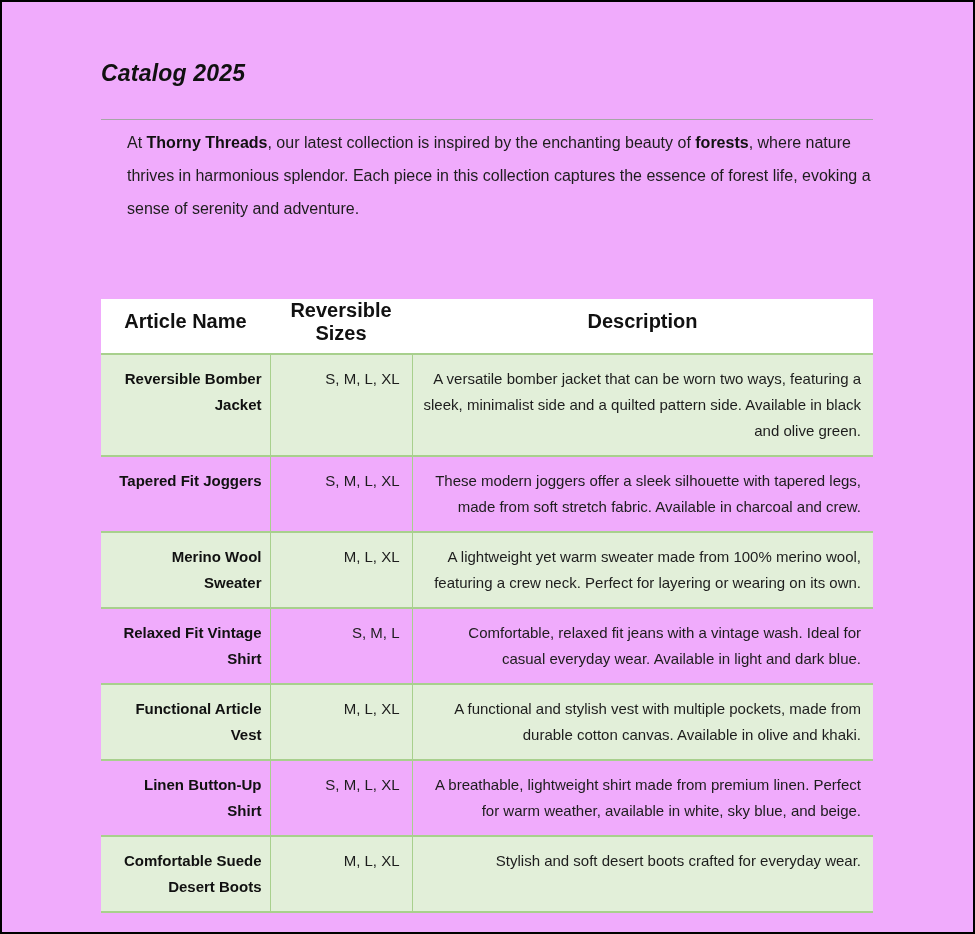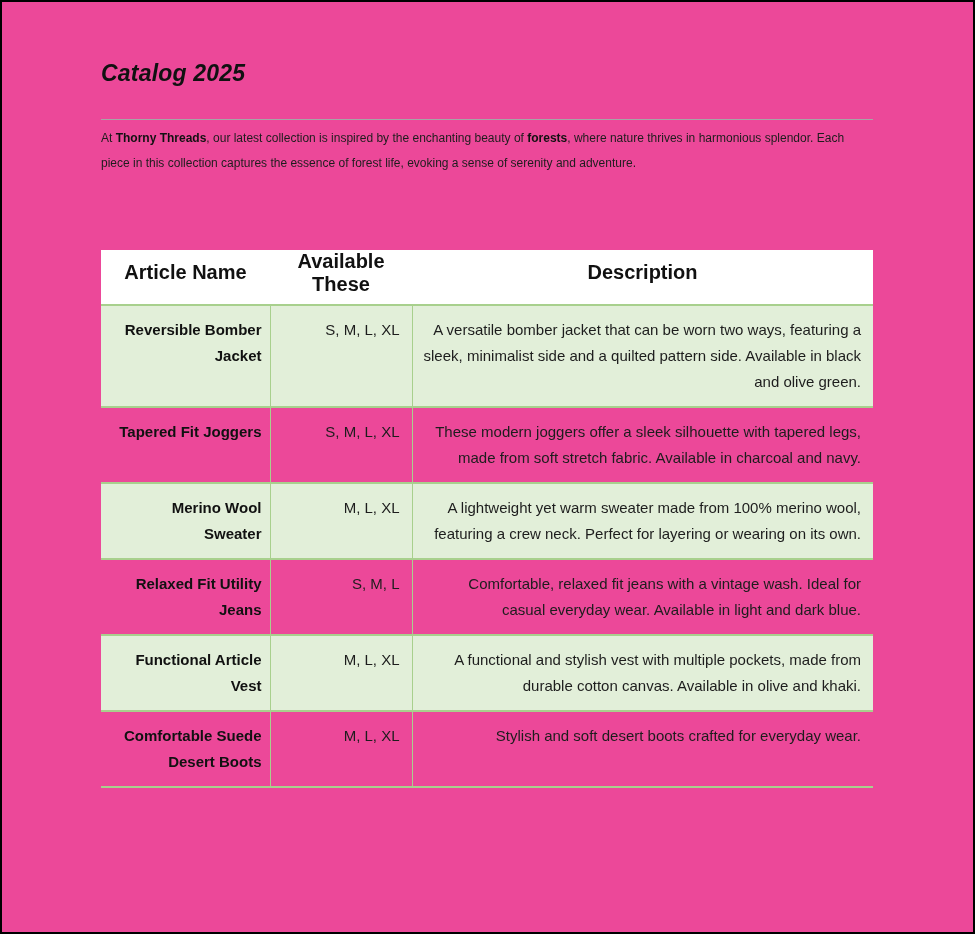--- a/index.html
+++ b/index.html
@@ -5,43 +5,44 @@
   * { margin: 0; padding: 0; box-sizing: border-box; }
   html, body { background: #ffffff; }
   body {
     font-family: "Liberation Sans", sans-serif;
     color: #1d1d1d;
   }
   .page-frame {
     width: 975px;
     height: 934px;
     border: 2px solid #000000;
-    background: #ec4899;
+    background: #f0abfc;
     overflow: hidden;
   }
   .content {
     padding: 58px 100px 0 99px;
   }
   .doc-title {
     font-size: 23px;
     font-weight: bold;
     font-style: italic;
     color: #111111;
     letter-spacing: 0.2px;
     line-height: 1.2;
   }
   .title-rule {
     border: none;
     border-top: 1px solid #a6a6a6;
     margin: 31px 0 6px 0;
   }
   .intro {
-    font-size: 12px;
-    line-height: 25px;
+    font-size: 16px;
+    line-height: 33px;
     color: #1d1d1d;
+    margin-left: 26px;
   }
   .intro b { color: #111111; }
   table.catalog {
     margin-top: 74px;
     width: 100%;
     border-collapse: collapse;
     table-layout: fixed;
     font-size: 15px;
   }
   col.c-name  { width: 169px; }
@@ -92,49 +93,54 @@
 
     <table class="catalog">
       <colgroup>
         <col class="c-name">
         <col class="c-sizes">
         <col class="c-desc">
       </colgroup>
       <thead>
         <tr>
           <th>Article Name</th>
-          <th>Available These</th>
+          <th>Reversible Sizes</th>
           <th>Description</th>
         </tr>
       </thead>
       <tbody>
           <tr>
     <td class="cell-name">Reversible Bomber Jacket</td>
     <td class="cell-sizes">S, M, L, XL</td>
     <td class="cell-desc">A versatile bomber jacket that can be worn two ways, featuring a sleek, minimalist side and a quilted pattern side. Available in black and olive green.</td>
   </tr>
           <tr>
     <td class="cell-name">Tapered Fit Joggers</td>
     <td class="cell-sizes">S, M, L, XL</td>
-    <td class="cell-desc">These modern joggers offer a sleek silhouette with tapered legs, made from soft stretch fabric. Available in charcoal and navy.</td>
+    <td class="cell-desc">These modern joggers offer a sleek silhouette with tapered legs, made from soft stretch fabric. Available in charcoal and crew.</td>
   </tr>
           <tr>
     <td class="cell-name">Merino Wool Sweater</td>
     <td class="cell-sizes">M, L, XL</td>
     <td class="cell-desc">A lightweight yet warm sweater made from 100% merino wool, featuring a crew neck. Perfect for layering or wearing on its own.</td>
   </tr>
           <tr>
-    <td class="cell-name">Relaxed Fit Utility Jeans</td>
+    <td class="cell-name">Relaxed Fit Vintage Shirt</td>
     <td class="cell-sizes">S, M, L</td>
     <td class="cell-desc">Comfortable, relaxed fit jeans with a vintage wash. Ideal for casual everyday wear. Available in light and dark blue.</td>
   </tr>
           <tr>
     <td class="cell-name">Functional Article Vest</td>
     <td class="cell-sizes">M, L, XL</td>
     <td class="cell-desc">A functional and stylish vest with multiple pockets, made from durable cotton canvas. Available in olive and khaki.</td>
+  </tr>
+          <tr>
+    <td class="cell-name">Linen Button-Up Shirt</td>
+    <td class="cell-sizes">S, M, L, XL</td>
+    <td class="cell-desc">A breathable, lightweight shirt made from premium linen. Perfect for warm weather, available in white, sky blue, and beige.</td>
   </tr>
           <tr>
     <td class="cell-name">Comfortable Suede Desert Boots</td>
     <td class="cell-sizes">M, L, XL</td>
     <td class="cell-desc">Stylish and soft desert boots crafted for everyday wear.</td>
   </tr>
         </tbody>
     </table>
 
   </div>

